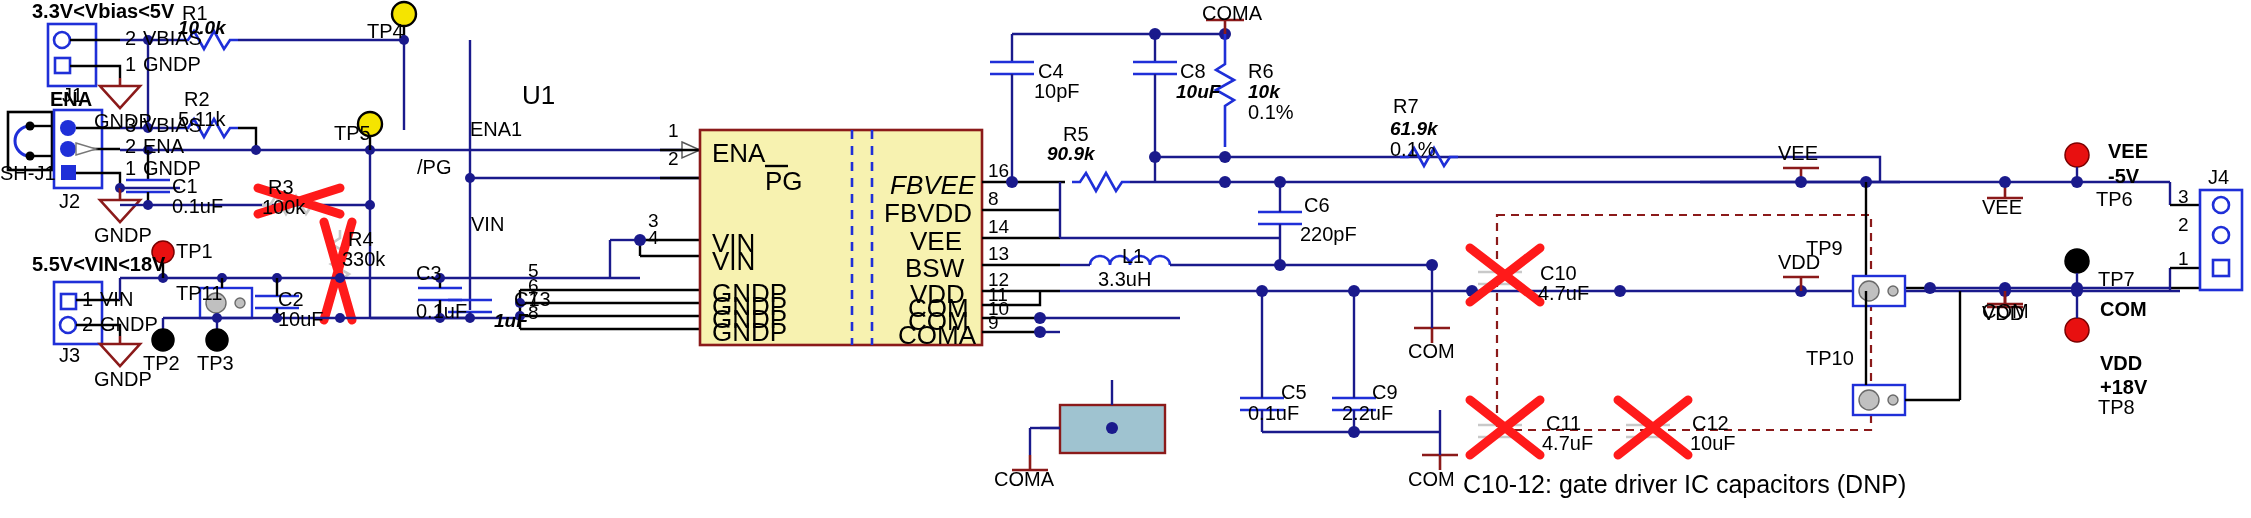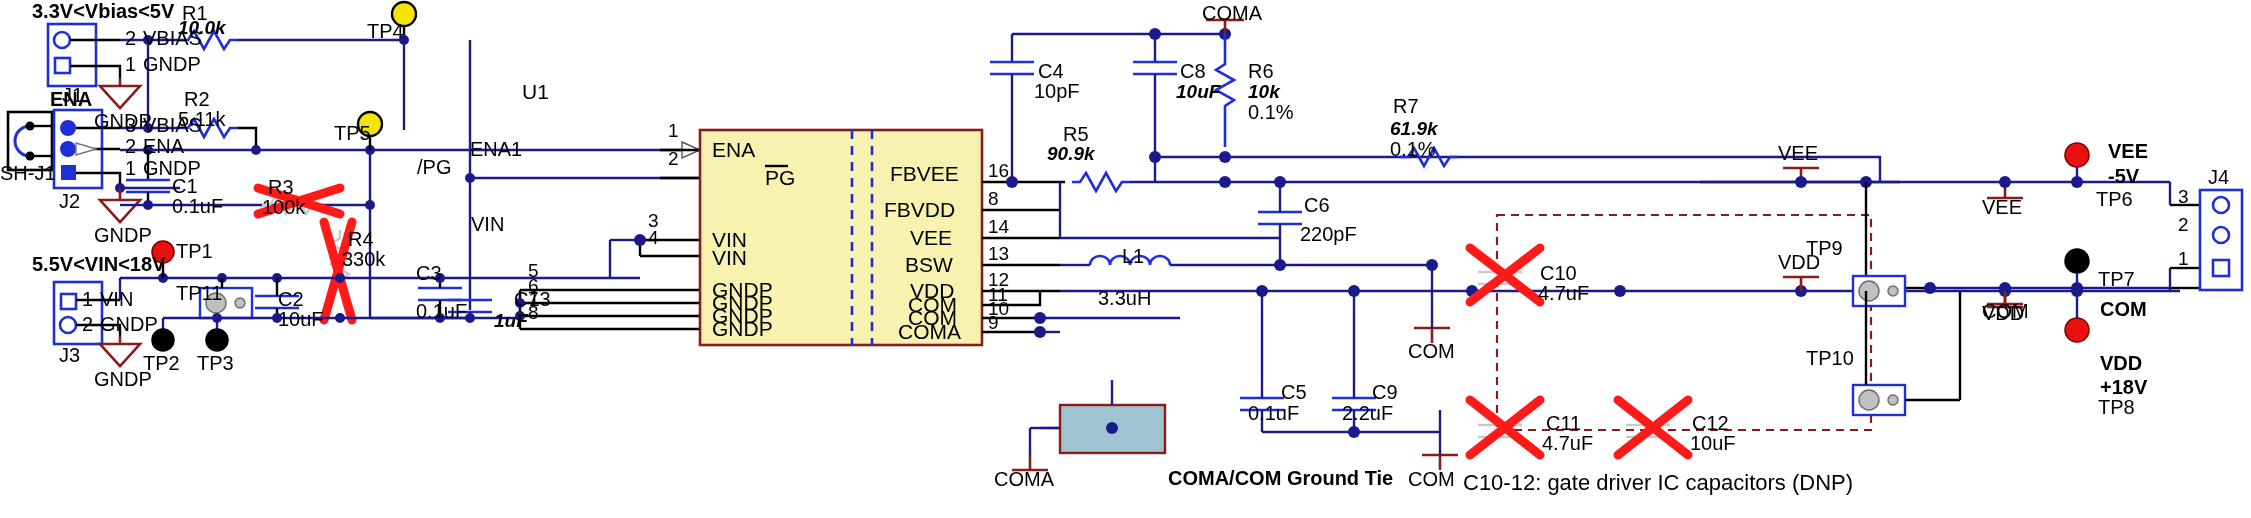--- a/index.html
+++ b/index.html
@@ -17,22 +17,22 @@
   .dnpbox{stroke:#8b1a1a;stroke-width:2.2;stroke-dasharray:8 6;fill:none;}
   .xmark{stroke:#ff1a1a;stroke-width:9;stroke-linecap:round;fill:none;}
   .dnpcomp{stroke:#c9c9c9;stroke-width:2.6;fill:none;}
   .t{font-size:20px;fill:#000;}
   .tr{font-size:20px;fill:#8b1a1a;}
   .tg{font-size:19px;fill:#0a7a25;font-style:italic;font-weight:bold;}
   .tb{font-size:20px;fill:#000;font-weight:bold;}
   .trb{font-size:20px;fill:#8b1a1a;font-weight:bold;}
   .tgrey{font-size:20px;fill:#c9c9c9;}
   .tpin{font-size:19px;fill:#000;}
-  .tic{font-size:21px;fill:#000;}
-  .tred{font-size:22px;fill:#e01010;}
+  .tic{font-size:26px;fill:#000;}
+  .tred{font-size:25px;fill:#e01010;}
   .dot{fill:#1a1a8c;}
   .tpy{fill:#f5e400;stroke:#000;stroke-width:2.4;}
   .tpr{fill:#e81010;stroke:#7a0000;stroke-width:1.5;}
   .tpk{fill:#000;stroke:#000;stroke-width:1.5;}
   .tiebox{fill:#9fc3d0;stroke:#8b1a1a;stroke-width:2.4;}
   .tpad{fill:#fff;stroke:#1f2fd8;stroke-width:2.4;}
   .tpadc{fill:#c0c0c0;stroke:#6a6a6a;stroke-width:1.4;}
 </style>
 </head>
 <body>
@@ -411,42 +411,42 @@
   <span style="position:absolute;left:176px;top:240px;" class="t">TP1</span>
   <span style="position:absolute;left:143px;top:352px;" class="t">TP2</span>
   <span style="position:absolute;left:197px;top:352px;" class="t">TP3</span>
   <span style="position:absolute;left:176px;top:282px;" class="t">TP11</span>
   <span style="position:absolute;left:278px;top:288px;" class="t">C2</span>
   <span style="position:absolute;left:278px;top:308px;" class="t">10uF</span>
   <span style="position:absolute;left:416px;top:262px;" class="t">C3</span>
   <span style="position:absolute;left:416px;top:300px;" class="t">0.1uF</span>
 
   <span style="position:absolute;left:471px;top:213px;" class="tr">VIN</span>
-  <span style="position:absolute;left:470px;top:118px;margin-top:20px;" class="tr">ENA1</span>
+  <span style="position:absolute;left:470px;top:118px;" class="tr">ENA1</span>
 
   <span style="position:absolute;left:522px;top:80px;" class="tic">U1</span>
   <span style="position:absolute;left:668px;top:120px;" class="tpin">1</span>
   <span style="position:absolute;left:712px;top:138px;" class="tic">ENA</span>
   <span style="position:absolute;left:668px;top:148px;" class="tpin">2</span>
   <span style="position:absolute;left:765px;top:166px;" class="tic">PG</span>
   <span style="position:absolute;left:648px;top:210px;" class="tpin">3</span>
   <span style="position:absolute;left:712px;top:228px;" class="tic">VIN</span>
   <span style="position:absolute;left:648px;top:227px;" class="tpin">4</span>
   <span style="position:absolute;left:712px;top:246px;" class="tic">VIN</span>
   <span style="position:absolute;left:528px;top:260px;" class="tpin">5</span>
   <span style="position:absolute;left:712px;top:278px;" class="tic">GNDP</span>
   <span style="position:absolute;left:528px;top:275px;" class="tpin">6</span>
   <span style="position:absolute;left:712px;top:291px;" class="tic">GNDP</span>
   <span style="position:absolute;left:528px;top:288px;" class="tpin">7</span>
   <span style="position:absolute;left:712px;top:304px;" class="tic">GNDP</span>
   <span style="position:absolute;left:528px;top:302px;" class="tpin">8</span>
   <span style="position:absolute;left:712px;top:317px;" class="tic">GNDP</span>
 
   <span style="position:absolute;left:988px;top:160px;" class="tpin">16</span>
-  <span style="position:absolute;left:890px;top:162px;" class="tic">FBVEE</span>
+  <span style="position:absolute;left:890px;top:170px;font-style:italic;" class="tic">FBVEE</span>
   <span style="position:absolute;left:988px;top:188px;" class="tpin">8</span>
   <span style="position:absolute;left:884px;top:198px;" class="tic">FBVDD</span>
   <span style="position:absolute;left:988px;top:216px;" class="tpin">14</span>
   <span style="position:absolute;left:910px;top:226px;" class="tic">VEE</span>
   <span style="position:absolute;left:988px;top:243px;" class="tpin">13</span>
   <span style="position:absolute;left:905px;top:253px;" class="tic">BSW</span>
   <span style="position:absolute;left:988px;top:269px;" class="tpin">12</span>
   <span style="position:absolute;left:910px;top:279px;" class="tic">VDD</span>
   <span style="position:absolute;left:988px;top:284px;" class="tpin">11</span>
   <span style="position:absolute;left:908px;top:293px;" class="tic">COM</span>
@@ -464,31 +464,30 @@
   <span style="position:absolute;left:1248px;top:101px;" class="t">0.1%</span>
   <span style="position:absolute;left:1202px;top:2px;" class="tr">COMA</span>
 
   <span style="position:absolute;left:1063px;top:123px;" class="t">R5</span>
   <span style="position:absolute;left:1047px;top:143px;" class="tg">90.9k</span>
   <span style="position:absolute;left:1393px;top:95px;" class="t">R7</span>
   <span style="position:absolute;left:1390px;top:118px;" class="tg">61.9k</span>
   <span style="position:absolute;left:1390px;top:138px;" class="t">0.1%</span>
 
   <span style="position:absolute;left:1122px;top:245px;" class="t">L1</span>
-  <span style="position:absolute;left:1098px;top:268px;margin-top:19px;" class="t">3.3uH</span>
+  <span style="position:absolute;left:1098px;top:268px;" class="t">3.3uH</span>
   <span style="position:absolute;left:1304px;top:194px;" class="t">C6</span>
   <span style="position:absolute;left:1300px;top:223px;" class="t">220pF</span>
   <span style="position:absolute;left:1281px;top:381px;" class="t">C5</span>
   <span style="position:absolute;left:1248px;top:402px;" class="t">0.1uF</span>
   <span style="position:absolute;left:1372px;top:381px;" class="t">C9</span>
   <span style="position:absolute;left:1342px;top:402px;" class="t">2.2uF</span>
   <span style="position:absolute;left:1408px;top:340px;" class="tr">COM</span>
   <span style="position:absolute;left:1408px;top:468px;" class="tr">COM</span>
   <span style="position:absolute;left:994px;top:468px;" class="tr">COMA</span>
-  <span style="position:absolute;left:1168px;top:467px;" class="trb">COMA/COM Ground Tie</span>
 
   <span style="position:absolute;left:1540px;top:262px;" class="tgrey">C10</span>
   <span style="position:absolute;left:1538px;top:282px;" class="tgrey">4.7uF</span>
   <span style="position:absolute;left:1546px;top:412px;" class="tgrey">C11</span>
   <span style="position:absolute;left:1542px;top:432px;" class="tgrey">4.7uF</span>
   <span style="position:absolute;left:1692px;top:412px;" class="tgrey">C12</span>
   <span style="position:absolute;left:1690px;top:432px;" class="tgrey">10uF</span>
   <span style="position:absolute;left:1463px;top:470px;" class="tred">C10-12: gate driver IC capacitors (DNP)</span>
 
   <span style="position:absolute;left:1778px;top:142px;" class="tr">VEE</span>

